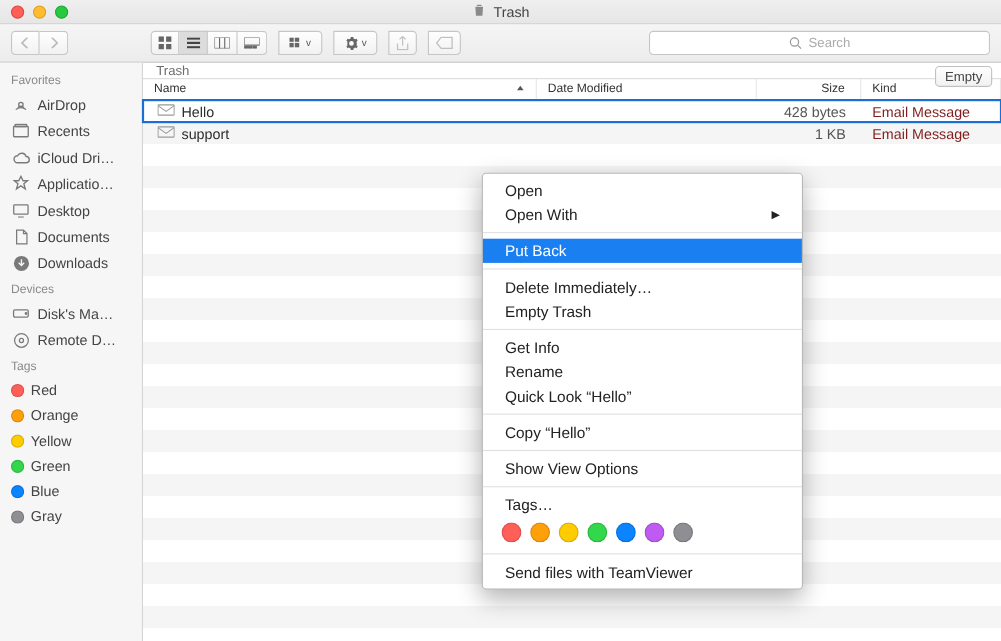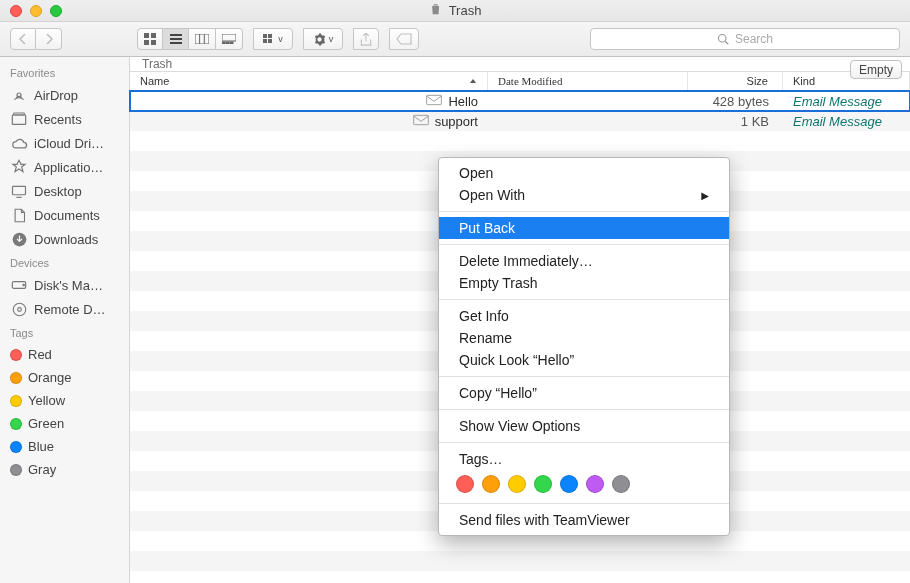--- a/index.html
+++ b/index.html
@@ -152,43 +152,43 @@
     }
     .columns-header {
       height: 19px;
       display: flex;
       font-size: 11px;
       color: #333;
       border-bottom: 1px solid #dcdcdc;
     }
     .col { padding: 3px 10px; border-right: 1px solid #e6e6e6; display:flex; align-items:center;}
     .col.name { width: 358px; justify-content:space-between;}
-    .col.date { width: 200px; font-family: Liberation Serif, serif; }
+    .col.date { width: 200px; }
     .col.size { width: 95px; justify-content:flex-end; padding-right:14px;}
     .col.kind { flex:1;text-align:right; }
     .sort-caret svg { width: 8px; height: 8px; }
 
     .rows { flex: 1; position: relative; }
     .row {
       height: 20px;
       display: flex;
       align-items: center;
       font-size: 13px;
     }
     .row.striped { background: #f5f5f5; }
     .row.selected {
       background: #fff;
       outline: 2px solid #1a6fd6;
       outline-offset: -1px;
     }
     .cell { padding: 0 10px; display:flex; align-items:center; gap:6px;}
-    .cell.name { width: 358px; padding-left: 13px; justify-content: flex-end;}
+    .cell.name { width: 358px; padding-left: 13px;}
     .cell.date { width: 200px; }
     .cell.size { width: 95px; justify-content:flex-end; padding-right:14px; color:#555;}
-    .cell.kind { flex:1; color:#0f766e;font-style:italic;}
+    .cell.kind { flex:1; color:#7f1d1d;}
     .mail-icon svg { width: 16px; height: 12px; }
 
     .empty-stripes .stripe { height: 20px; }
     .empty-stripes .stripe:nth-child(even) { background: #f5f5f5; }
 
     
     .context-menu {
       position: absolute;
       left: 438px;
       top: 157px;

